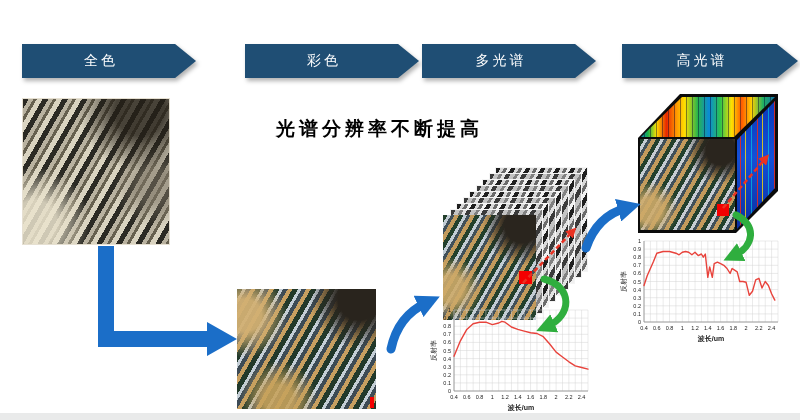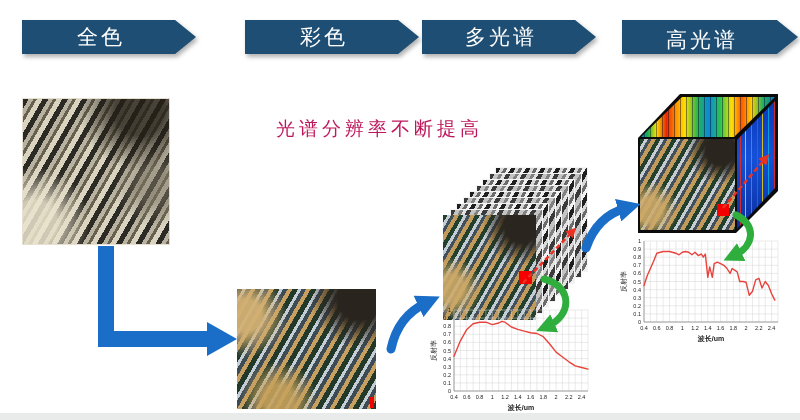--- a/index.html
+++ b/index.html
@@ -1,26 +1,26 @@
 <!DOCTYPE html>
 <html><head>
 <meta charset="utf-8">
 <style>
   html,body{margin:0;padding:0;background:#fff;}
   .slide{position:relative;width:800px;height:420px;background:#ffffff;overflow:hidden;
          font-family:"Liberation Sans",sans-serif;}
   
-  .banner{position:absolute;top:20px;height:34px;width:174px;background:#1f4e74;
+  .banner{position:absolute;top:44px;height:34px;width:174px;background:#1f4e74;
           clip-path:polygon(0 0,88% 0,100% 50%,88% 100%,0 100%);
           display:flex;align-items:center;justify-content:center;
-          color:#fff;font-size:21px;letter-spacing:3px;padding-right:16px;box-sizing:border-box;}
+          color:#fff;font-size:14px;letter-spacing:3px;padding-right:16px;box-sizing:border-box;}
   .banner-wrap{position:absolute;top:0;left:0;filter:drop-shadow(2px 3px 2px rgba(0,0,0,.30));}
   
-  .headline{position:absolute;left:276px;top:116px;font-size:19px;font-weight:normal;
-            color:#be185d;letter-spacing:4px;white-space:nowrap;}
+  .headline{position:absolute;left:276px;top:116px;font-size:19px;font-weight:bold;
+            color:#000000;letter-spacing:4px;white-space:nowrap;}
   
   .pan-img{position:absolute;left:22px;top:98px;width:148px;height:147px;
     border:1px solid #e6e0d2;box-sizing:border-box;
     background:
       radial-gradient(circle at 80% 8%, rgba(35,30,22,.80) 0 14%, transparent 34%),
       radial-gradient(circle at 8% 85%, rgba(235,228,206,.85) 0 12%, transparent 30%),
       radial-gradient(circle at 90% 60%, rgba(120,112,96,.55) 0 10%, transparent 26%),
       repeating-linear-gradient(120deg,#2b2a24 0 5px,#b9b2a0 5px 9px,#66604f 9px 12px,#d9d3c0 12px 17px);}
   .color-img{position:absolute;left:237px;top:289px;width:139px;height:120px;box-sizing:border-box;
     background:
@@ -79,21 +79,21 @@
     <div class="banner" style="left:222px;margin-left:23px;">
       <span>彩色</span>
     </div>
   </div>
   <div class="banner-wrap">
     <div class="banner" style="left:422px;">
       <span>多光谱</span>
     </div>
   </div>
   <div class="banner-wrap">
-    <div class="banner" style="left:622px;width:176px;align-items:flex-end;">
+    <div class="banner" style="left:622px;width:176px;">
       <span>高光谱</span>
     </div>
   </div>
 
   <div class="headline">光谱分辨率不断提高</div>
 
   <div class="pan-img"></div>
 
   <div class="color-img">
     <div class="red-tick"></div>

